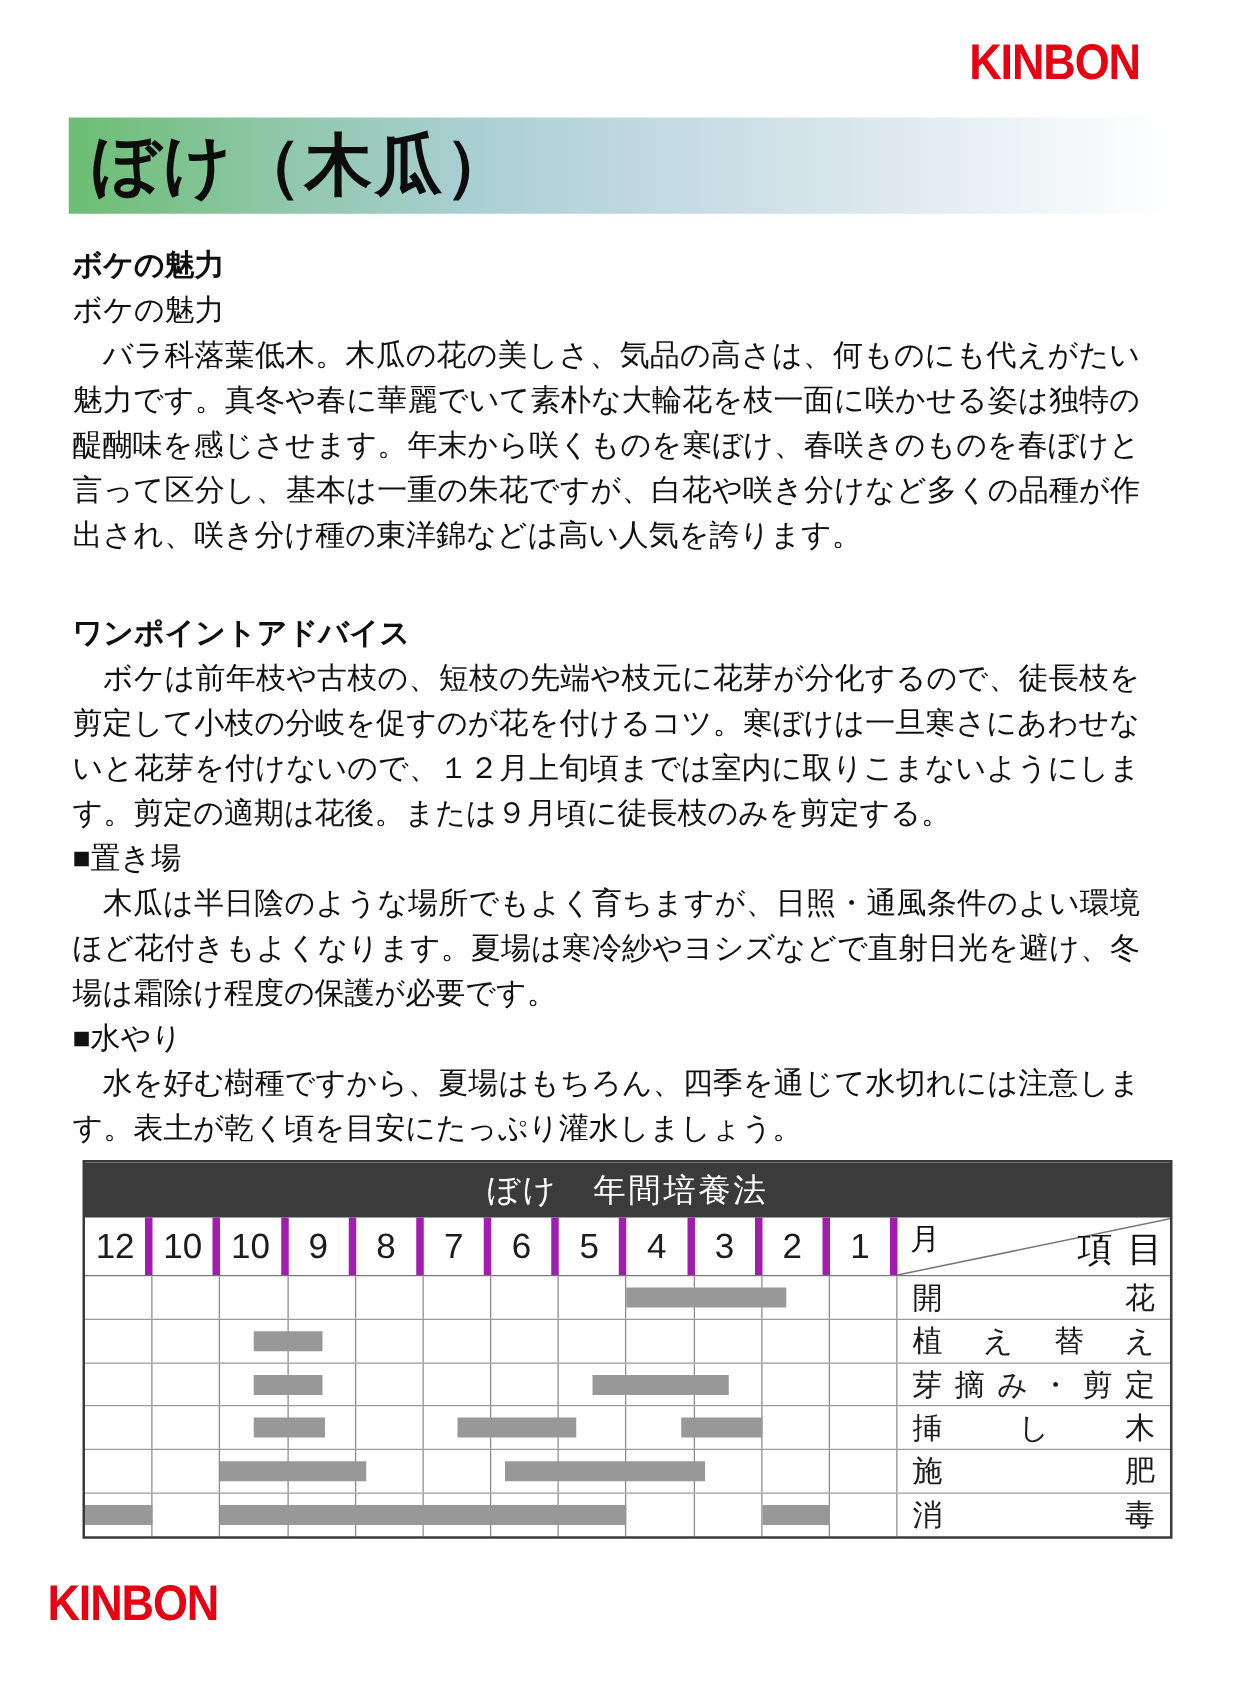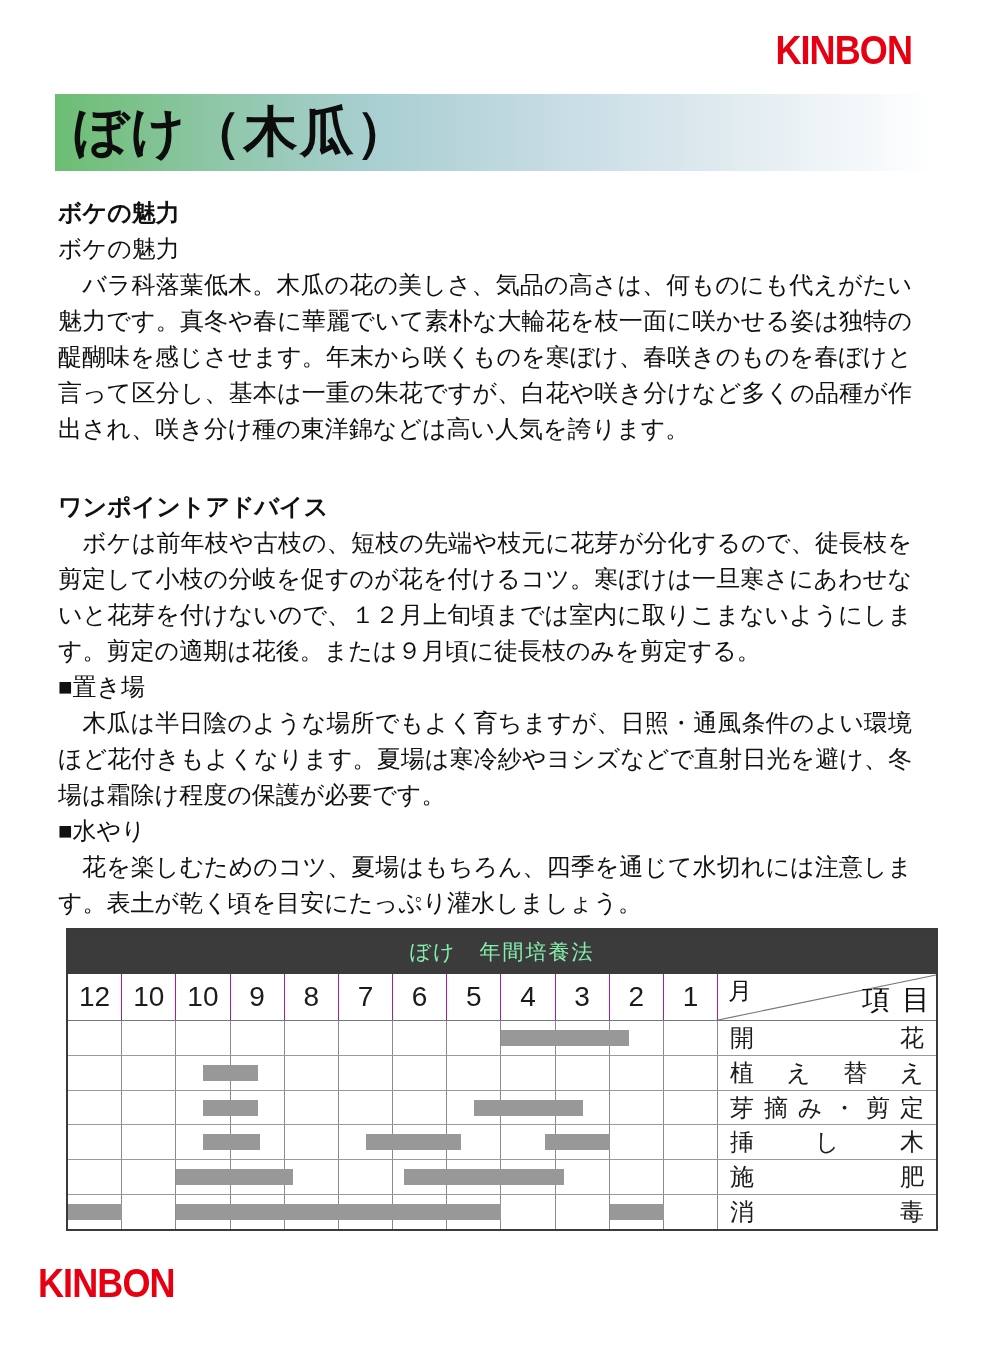--- a/index.html
+++ b/index.html
@@ -28,25 +28,25 @@
 
   
   .h-bold{font-size:24px;font-weight:700;line-height:36px;margin:0;}
   .h-plain{font-size:24px;font-weight:400;line-height:36px;margin:0;}
   .intro-heading{margin-top:24px;}
   .advice-heading{margin-top:42px;}
   p.body-text{font-size:24px;line-height:36px;margin:0;text-align:justify;}
 
   
   .cal{margin:7px 0 0 8px;width:868px;border:2px solid #3a3a3a;box-sizing:content-box;background:#fff;}
-  .cal-title{background:#3b3b3b;color:#86efac;height:44px;line-height:44px;text-align:center;
-             font-size:21px;letter-spacing:2px;}
+  .cal-title{background:#3b3b3b;color:#ffffff;height:44px;line-height:44px;text-align:center;
+             font-size:26px;letter-spacing:2px;}
   .cal-head{display:flex;height:46px;border-bottom:1px solid #777;}
   .cal-months{display:flex;width:650px;}
-  .cal-mcell{flex:1;border-right:1px solid #a21caf;display:flex;align-items:center;justify-content:center;
+  .cal-mcell{flex:1;border-right:6px solid #a21caf;display:flex;align-items:center;justify-content:center;
              font-size:28px;color:#1c1c1c;}
   .cal-corner{width:218px;position:relative;box-sizing:border-box;}
   .cal-corner svg{position:absolute;inset:0;width:100%;height:100%;}
   .corner-top{position:absolute;top:1px;left:10px;font-size:24px;}
   .corner-bottom{position:absolute;bottom:1px;right:-6px;font-size:28px;letter-spacing:12px;}
   .cal-body{height:208px;display:flex;flex-direction:column;}
   .cal-row{flex:1;display:flex;border-bottom:1px solid #9a9a9a;}
   .cal-row:last-child{border-bottom:none;}
   .cal-track{width:650px;position:relative;display:flex;}
   .cal-track .cell{flex:1;border-right:1px solid #8a8a8a;}
@@ -70,21 +70,21 @@
   <p class="body-text">　バラ科落葉低木。木瓜の花の美しさ、気品の高さは、何ものにも代えがたい魅力です。真冬や春に華麗でいて素朴な大輪花を枝一面に咲かせる姿は独特の醍醐味を感じさせます。年末から咲くものを寒ぼけ、春咲きのものを春ぼけと言って区分し、基本は一重の朱花ですが、白花や咲き分けなど多くの品種が作出され、咲き分け種の東洋錦などは高い人気を誇ります。</p>
 
   <h3 class="h-bold advice-heading">ワンポイントアドバイス</h3>
 
   <p class="body-text">　ボケは前年枝や古枝の、短枝の先端や枝元に花芽が分化するので、徒長枝を剪定して小枝の分岐を促すのが花を付けるコツ。寒ぼけは一旦寒さにあわせないと花芽を付けないので、１２月上旬頃までは室内に取りこまないようにします。剪定の適期は花後。または９月頃に徒長枝のみを剪定する。</p>
 
   <div class="h-plain">■置き場</div>
   <p class="body-text">　木瓜は半日陰のような場所でもよく育ちますが、日照・通風条件のよい環境ほど花付きもよくなります。夏場は寒冷紗やヨシズなどで直射日光を避け、冬場は霜除け程度の保護が必要です。</p>
 
   <div class="h-plain">■水やり</div>
-  <p class="body-text">　花を楽しむためのコツ、夏場はもちろん、四季を通じて水切れには注意します。表土が乾く頃を目安にたっぷり灌水しましょう。</p>
+  <p class="body-text">　水を好む樹種ですから、夏場はもちろん、四季を通じて水切れには注意します。表土が乾く頃を目安にたっぷり灌水しましょう。</p>
 
   <div class="cal">
     <div class="cal-title" style="background: rgb(59, 59, 59);">ぼけ　年間培養法</div>
     <div class="cal-head">
       <div class="cal-months">
           <div class="cal-mcell">12</div>
           <div class="cal-mcell">10</div>
           <div class="cal-mcell">10</div>
           <div class="cal-mcell">9</div>
           <div class="cal-mcell">8</div>

